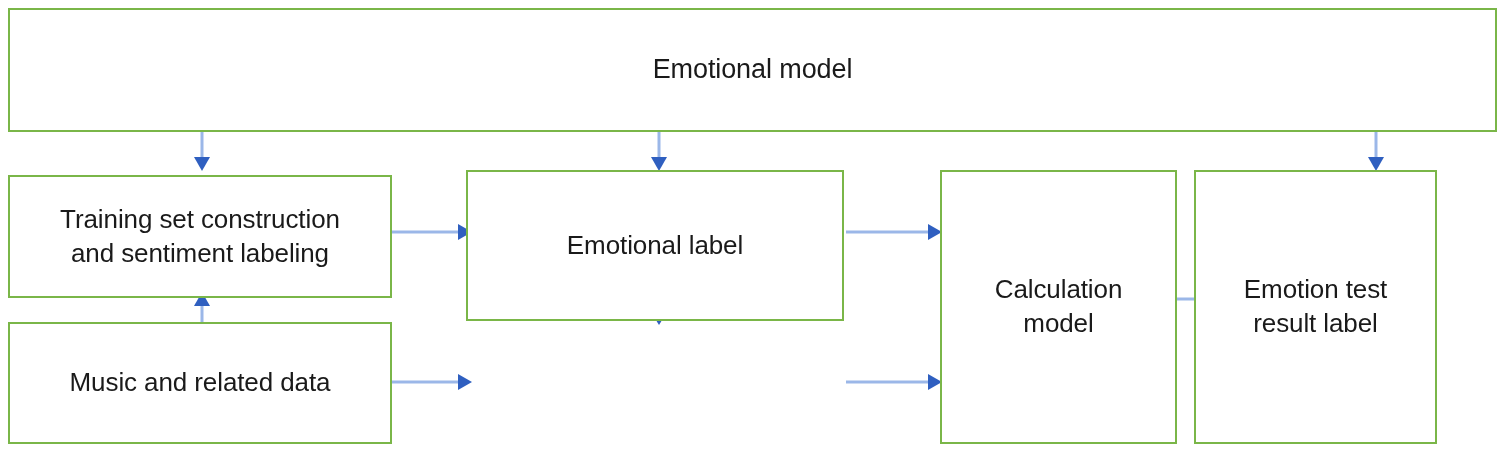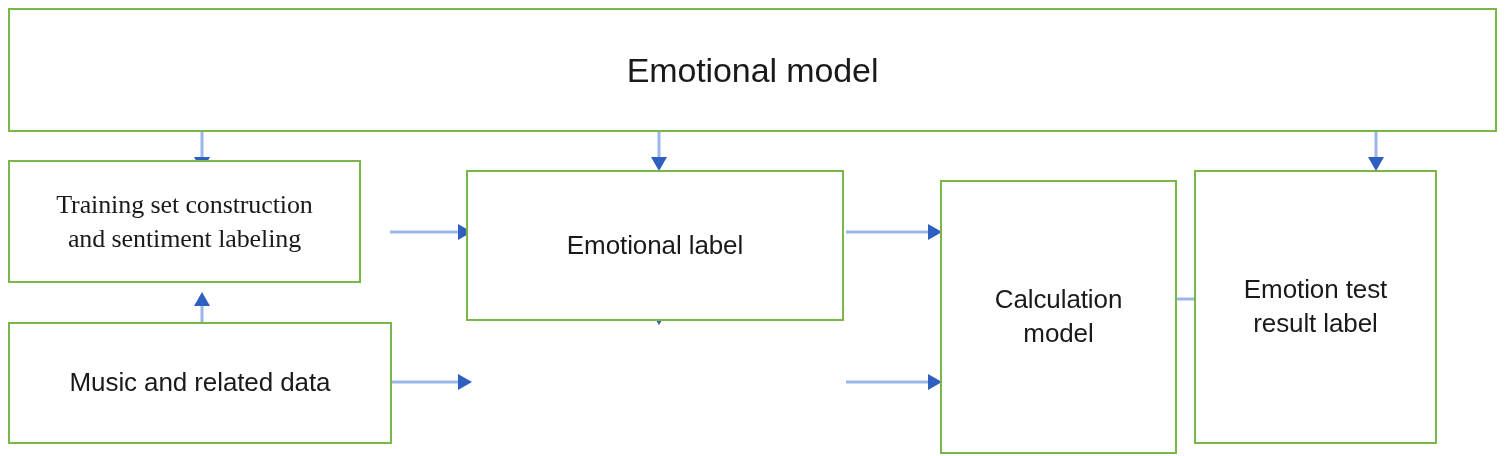--- a/index.html
+++ b/index.html
@@ -33,26 +33,26 @@
     letter-spacing: -0.1px;
     z-index: 2;
   }
   .box .label {
     display: block;
     padding: 0 10px;
     white-space: pre-line;
   }
 
   
-  #box-emotional-model   { left: 8px;    top: 8px;   width: 1489px; height: 124px; font-size: 34px; }
-  #box-training-set      { left: 8px;    top: 160px; width: 353px;  height: 123px; font-family: Liberation Serif, serif; }
+  #box-emotional-model   { left: 8px;    top: 8px;   width: 1489px; height: 124px; font-size: 27px; }
+  #box-training-set      { left: 8px;    top: 175px; width: 384px;  height: 123px; }
   #box-music-data        { left: 8px;    top: 322px; width: 384px;  height: 122px; }
   #box-emotional-label   { left: 460px;  top: 170px; width: 378px;  height: 151px; margin-left: 6px; }
   #box-feature-extract   { left: 470px;  top: 322px; width: 378px;  height: 122px; }
-  #box-calculation-model { left: 940px;  top: 170px; width: 237px;  height: 274px; margin-top: 10px; }
+  #box-calculation-model { left: 940px;  top: 170px; width: 237px;  height: 274px; }
   #box-result-label      { left: 1194px; top: 170px; width: 243px;  height: 274px; }
 
   
   .arrow {
     position: absolute;
     z-index: 1;
   }
   .arrow svg { display: block; overflow: visible; }
   .aline { stroke: #9bb7e8; stroke-width: 3; }
   .ahead { fill: #2f5fc0; }

